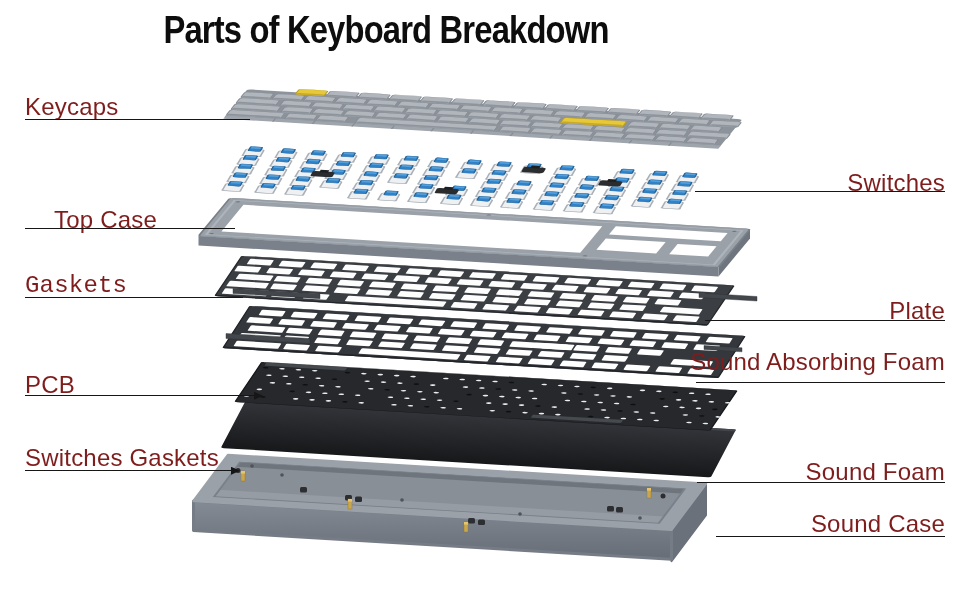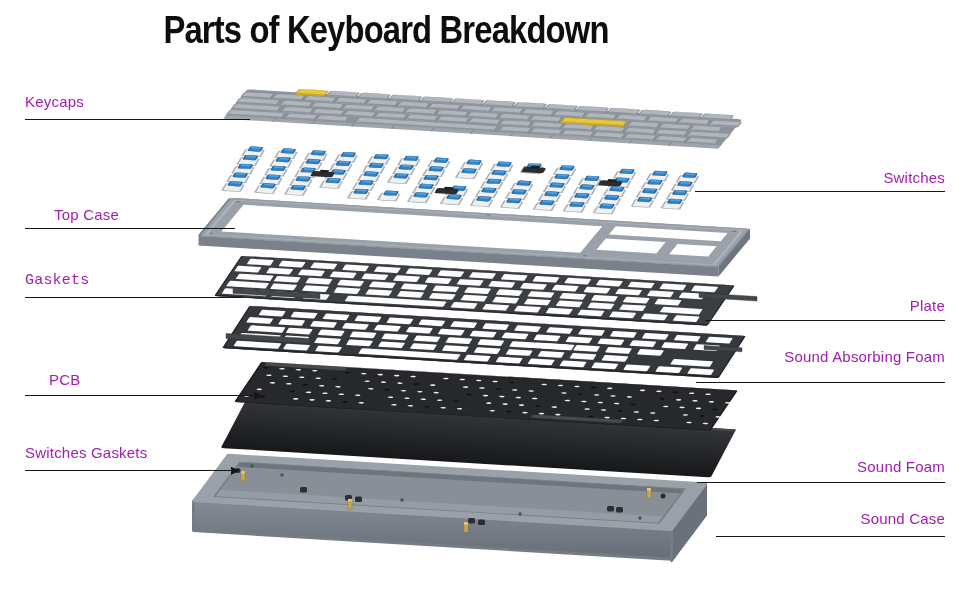--- a/index.html
+++ b/index.html
@@ -8,21 +8,21 @@
     background:#ffffff;
     font-family:"Liberation Sans", sans-serif;
   }
   .title{
     position:absolute;top:8px;left:0;width:772px;text-align:center;
     font-size:39px;font-weight:700;color:#0d0d0d;letter-spacing:-1px;
   }
   .title span{display:inline-block;transform:scaleX(.84);}
   #scene{position:absolute;left:0;top:0;}
   .part-label{
-    position:absolute;font-size:15px;font-weight:400;color:#a21caf;
+    position:absolute;font-size:24px;font-weight:400;color:#7f1d1d;
     white-space:nowrap;letter-spacing:.2px;
   }
   .part-label.right{text-align:center;}
   .leader-line{
     position:absolute;height:0;border-top:1.4px solid #161616;
   }
   .leader-arrow{
     position:absolute;width:9px;height:8px;background:#161616;
     clip-path:polygon(0 0,100% 50%,0 100%);
   }
@@ -819,21 +819,21 @@
     </g>
   </svg>
 
 <div id="labels">
     <div class="part-label left" style="left: 25px; top: 93px;">Keycaps</div>
     <div class="leader-line" style="left: 25px; top: 119px; width: 225px;"></div>
     <div class="part-label left" style="left: 25px; top: 206px; margin-left: 29px;">Top Case</div>
     <div class="leader-line" style="left: 25px; top: 228px; width: 210px;"></div>
     <div class="part-label left" style="left: 25px; top: 272px; font-family: Liberation Mono, monospace;">Gaskets</div>
     <div class="leader-line" style="left: 25px; top: 297px; width: 218px;"></div>
-    <div class="part-label left" style="left: 25px; top: 371px; margin-left: 24px;">PCB</div>
+    <div class="part-label left" style="left: 25px; top: 371px;">PCB</div>
     <div class="leader-line" style="left: 25px; top: 395px; width: 231px;"></div>
     <div class="leader-arrow" style="left: 254px; top: 391.7px;"></div>
     <div class="part-label left" style="left: 25px; top: 444px;">Switches Gaskets</div>
     <div class="leader-line" style="left: 25px; top: 470px; width: 208px;"></div>
     <div class="leader-arrow" style="left: 231px; top: 466.7px;"></div>
     <div class="part-label right" style="right: 25px; top: 169px;">Switches</div>
     <div class="leader-line" style="left: 695px; top: 191px; width: 250px;"></div>
     <div class="part-label right" style="right: 25px; top: 297px;">Plate</div>
     <div class="leader-line" style="left: 705px; top: 320px; width: 240px;"></div>
     <div class="part-label right" style="right: 25px; top: 348px;">Sound Absorbing Foam</div>

